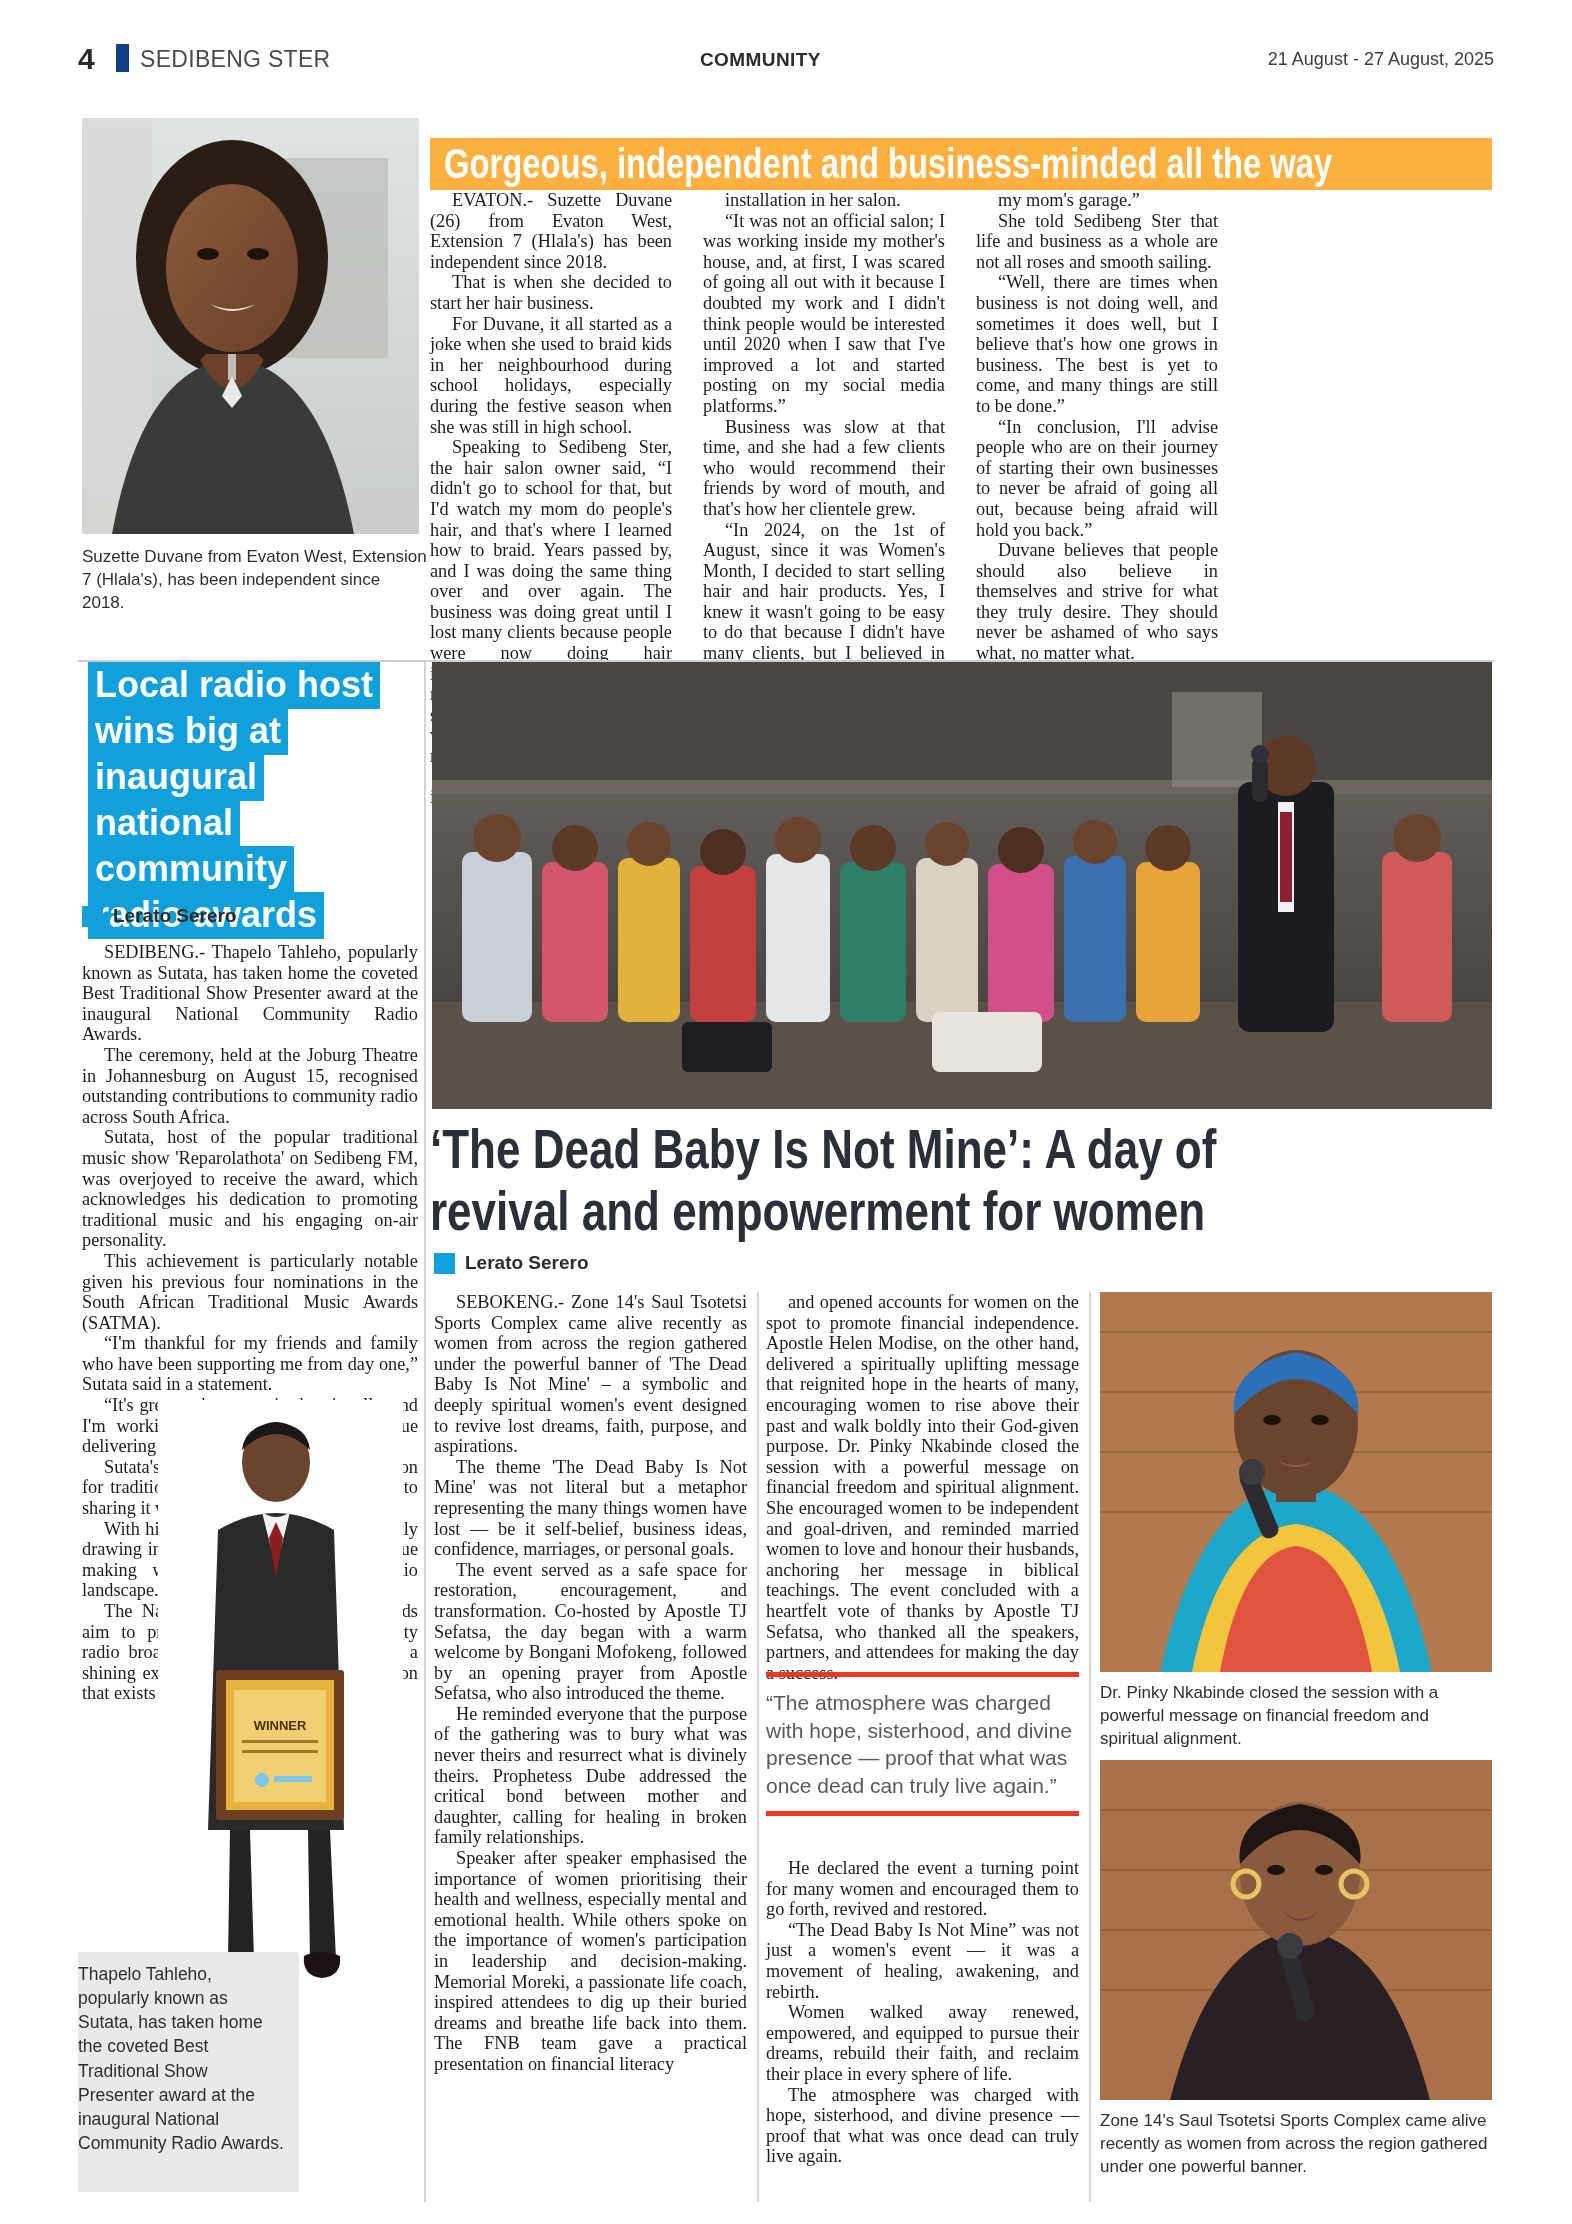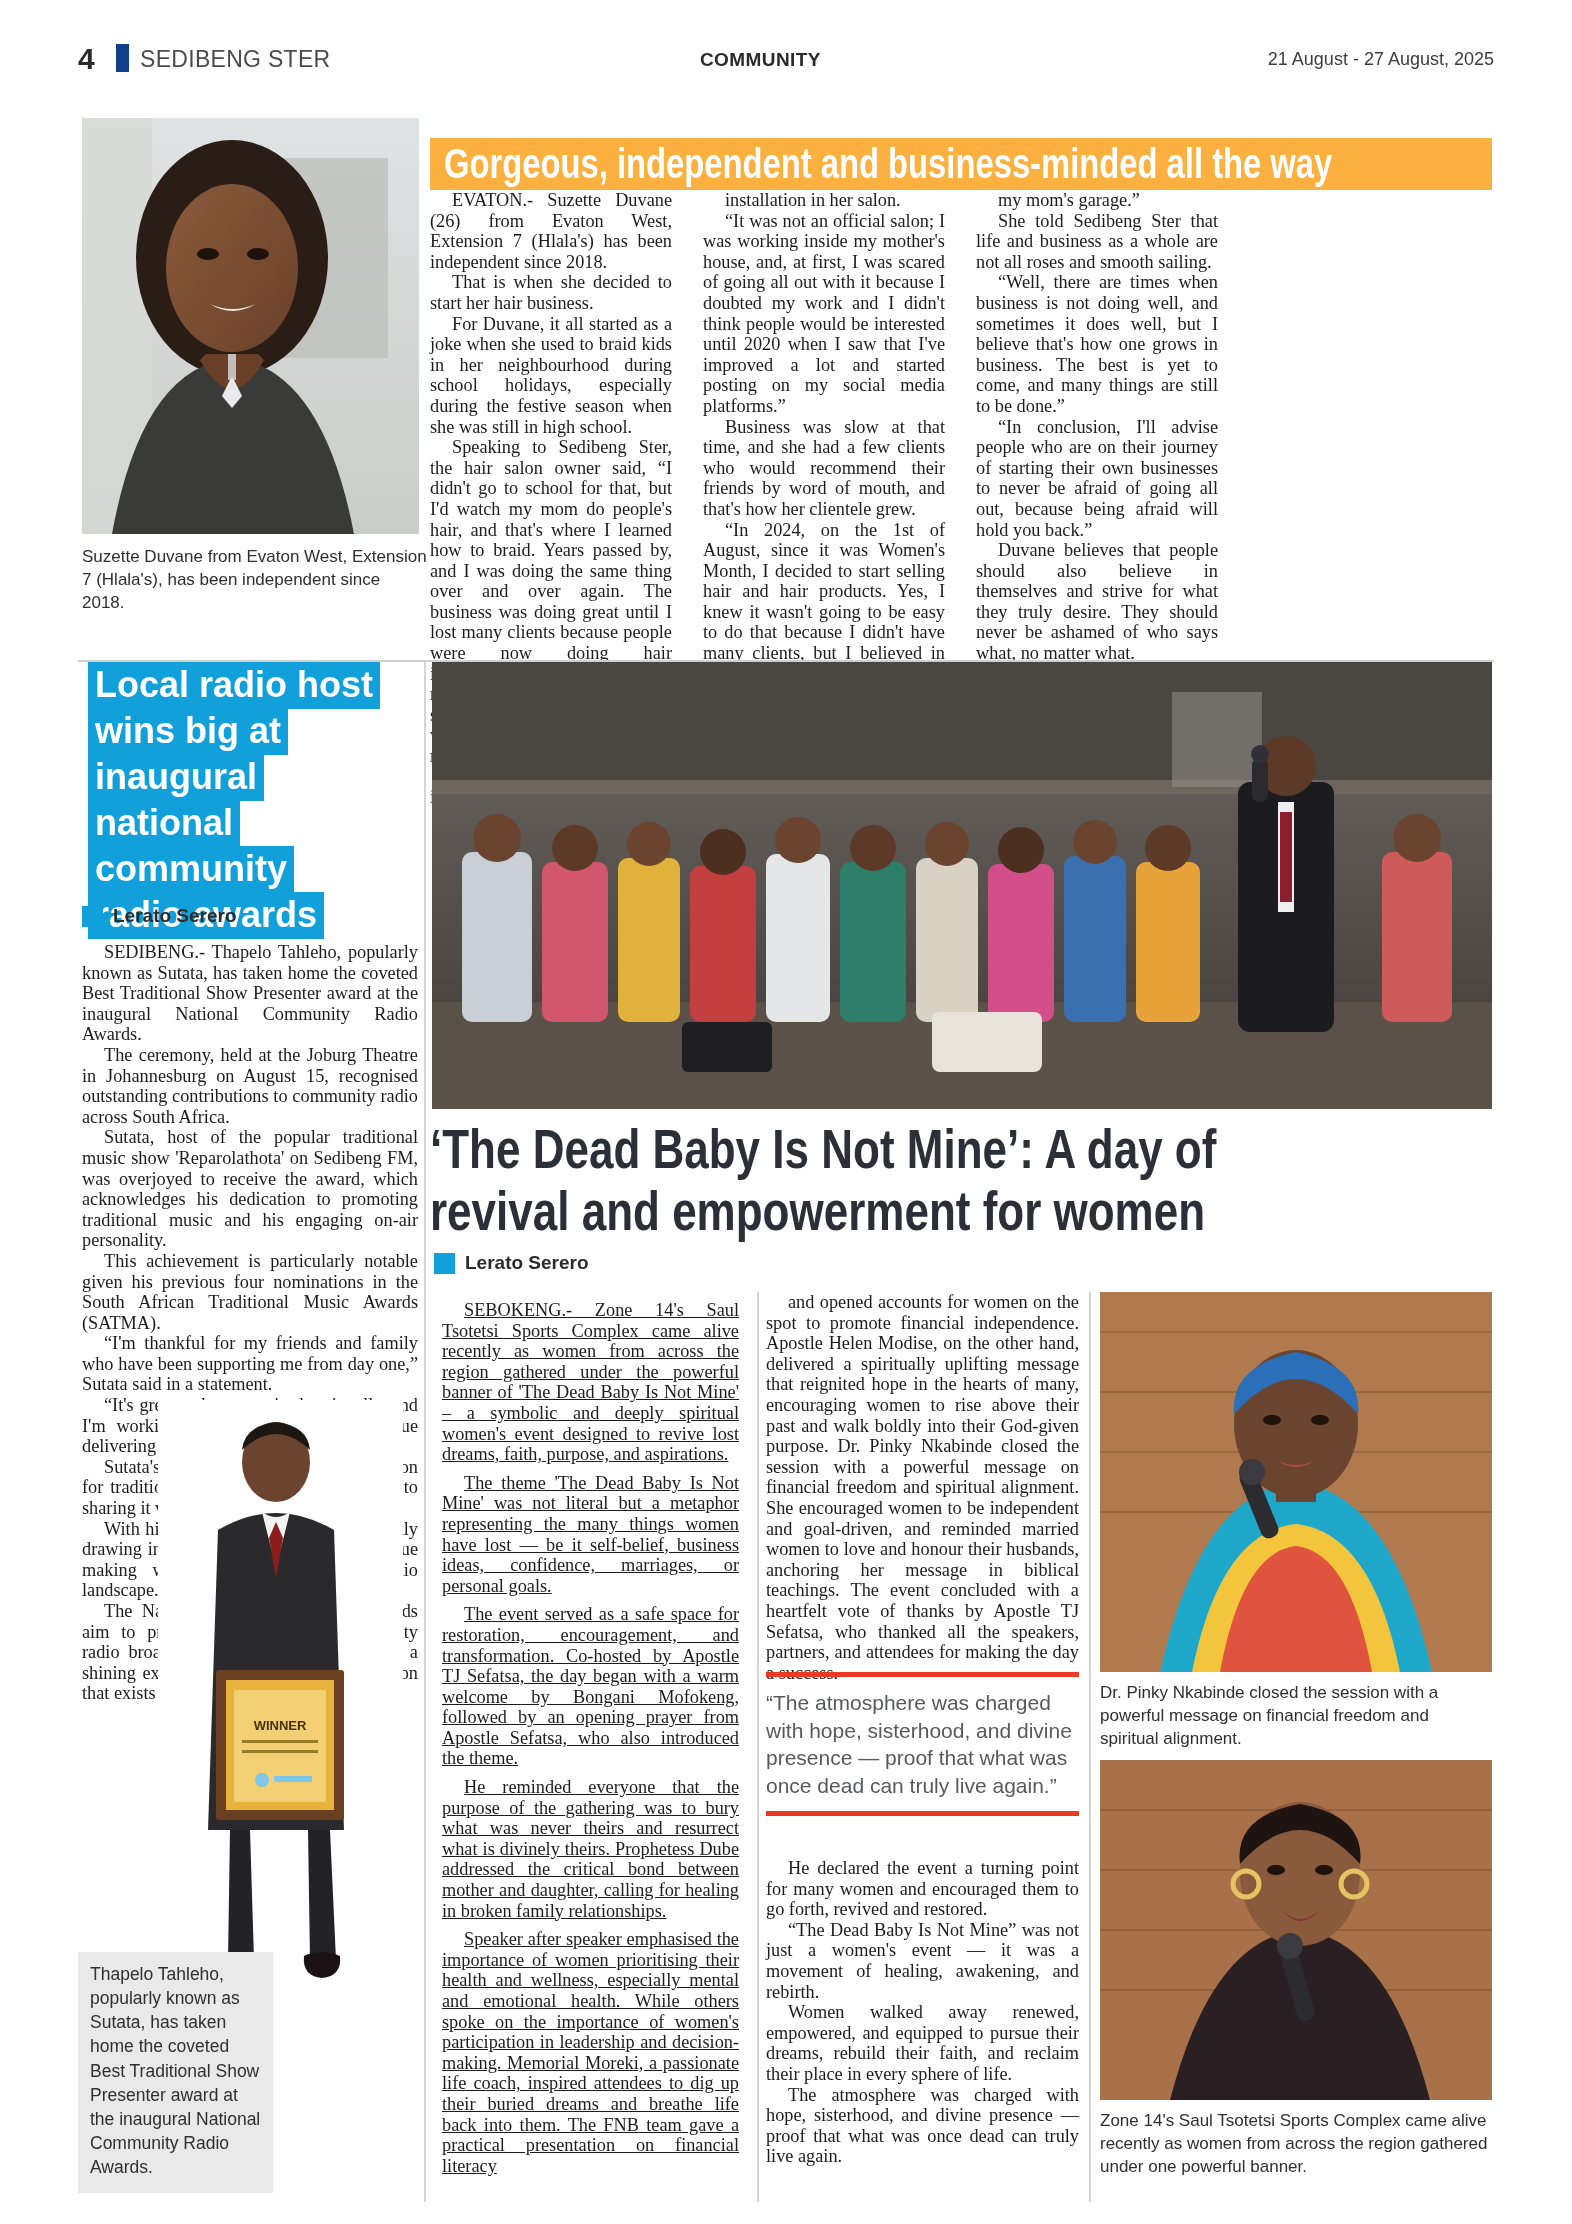--- a/index.html
+++ b/index.html
@@ -39,40 +39,40 @@
       padding:2px 7px 4px 7px;font-stretch:condensed;}
 
   .byline{position:absolute;left:82px;top:905px;display:flex;align-items:center;gap:10px;}
   .byline .sq{width:21px;height:21px;background:#12a0db;display:block;}
   .byline .nm{font-size:19px;font-weight:bold;color:#2b2b2b;}
 
   .leftbody{position:absolute;left:82px;top:942px;width:336px;}
   .leftbody p{margin:0;text-indent:22px;font-size:18.3px;line-height:20.6px;font-family:"Liberation Serif",serif;text-align:justify;color:#1c1c1c;}
 
   .award-photo{position:absolute;left:158px;top:1400px;width:245px;height:590px;}
-  .left-capbox{position:absolute;left:78px;top:1952px;width:195px;min-height:240px;background:#e9e9e9;padding:10px 12px 14px 12px;box-sizing:border-box;}
+  .left-capbox{position:absolute;left:78px;top:1952px;width:221px;min-height:240px;background:#e9e9e9;padding:10px 12px 14px 0;box-sizing:border-box;}
   .left-capbox .cap{font-size:17.5px;line-height:1.38;}
 
   .vrule1{position:absolute;left:424px;top:662px;width:2px;height:1540px;background:#d4d4d4;}
 
   
   .big-photo{position:absolute;left:432px;top:662px;width:1060px;height:447px;}
 
   
   .mainhl{position:absolute;left:430px;top:1118px;width:1070px;}
   .mainhl div{font-size:55px;line-height:62px;font-weight:bold;color:#2b2f38;
       font-stretch:condensed;transform:scaleX(.80);transform-origin:left center;white-space:nowrap;}
 
   .byline2{position:absolute;left:434px;top:1252px;display:flex;align-items:center;gap:10px;}
   .byline2 .sq{width:21px;height:21px;background:#12a0db;display:block;}
   .byline2 .nm{font-size:19px;font-weight:bold;color:#2b2b2b;}
 
   
   .midcol{position:absolute;left:434px;top:1292px;width:313px;height:912px;}
-  .midcol p{margin:8px;text-indent:22px;font-size:18.3px;line-height:20.6px;font-family:"Liberation Serif",serif;text-align:justify;color:#1c1c1c;text-decoration:underline;}
+  .midcol p{margin:0;text-indent:22px;font-size:18.3px;line-height:20.6px;font-family:"Liberation Serif",serif;text-align:justify;color:#1c1c1c;}
   .wrapshape{float:left;width:0;}
   .wrapshape i{display:block;float:left;clear:left;height:20.6px;}
 
   
   .rightcol{position:absolute;left:766px;top:1292px;width:313px;}
   .rightcol p{margin:0;text-indent:22px;font-size:18.3px;line-height:20.6px;font-family:"Liberation Serif",serif;text-align:justify;color:#1c1c1c;}
 
   .pullquote{position:absolute;left:766px;top:1672px;width:313px;}
   .pq-rule{height:5px;background:#ea3a23;}
   .pq-txt{font-size:21px;line-height:27.5px;color:#58595b;padding:12px 0 12px 0;}

